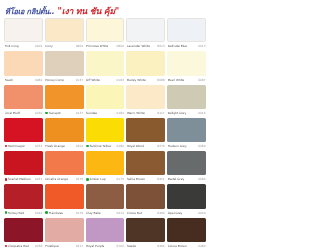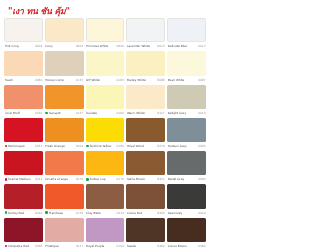--- a/index.html
+++ b/index.html
@@ -90,20 +90,21 @@
     flex: none;
     margin-left: 1px;
   }
 </style>
 </head>
 <body>
 
 <div id="page">
 
   <div class="header">
+    <span class="hdr-th">ทีโอเอ กลิปตั้น..</span>
     <span class="hdr-quote">"เงา ทน ชัน คุ้ม"</span>
   </div>
 
   <div class="grid" id="swatch-grid">
       <div class="cell">
         <div class="chip pale" style="background: rgb(248, 242, 238);"></div>
         <div class="meta">
           <div class="nm-wrap">
             <span class="nm">Pink Icing</span>
           </div>

